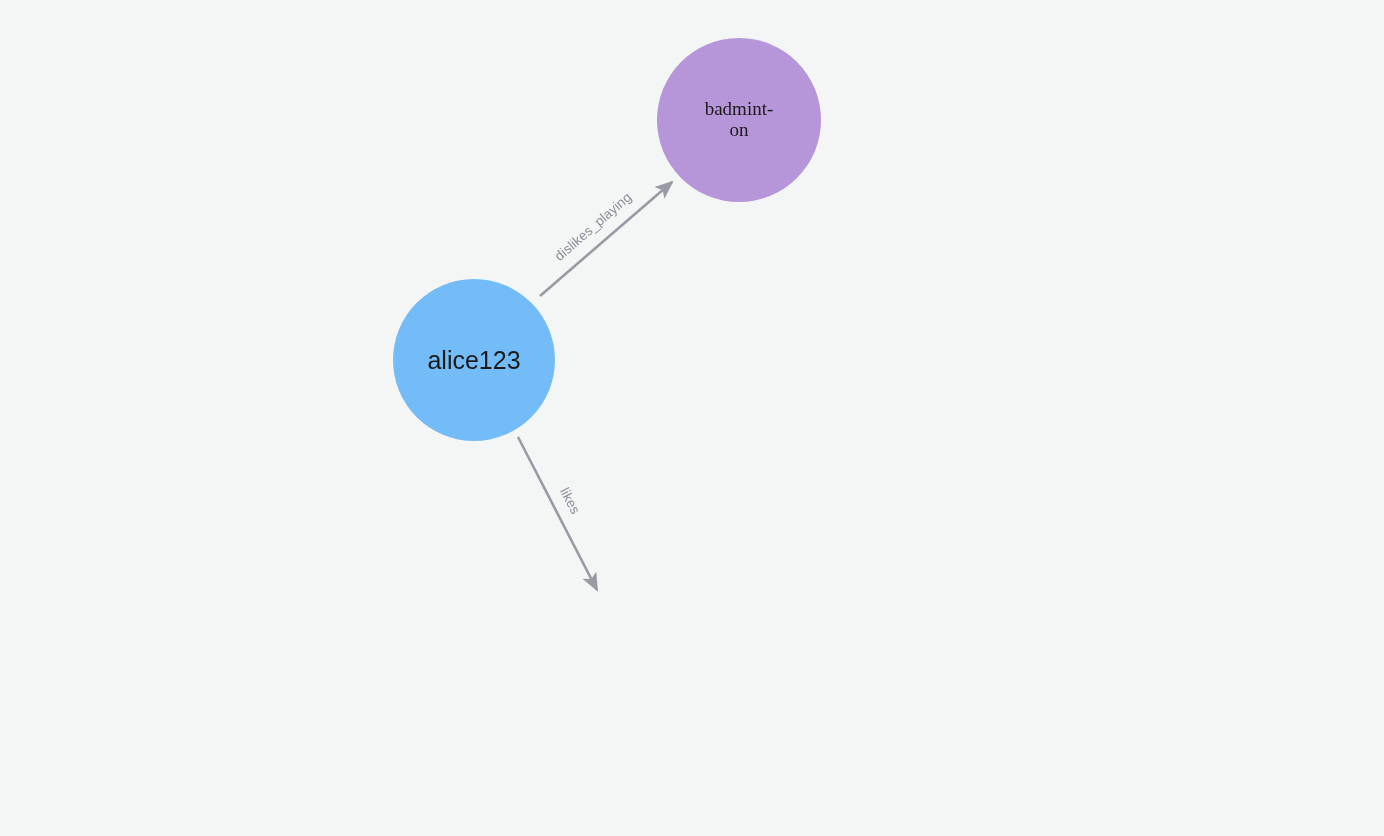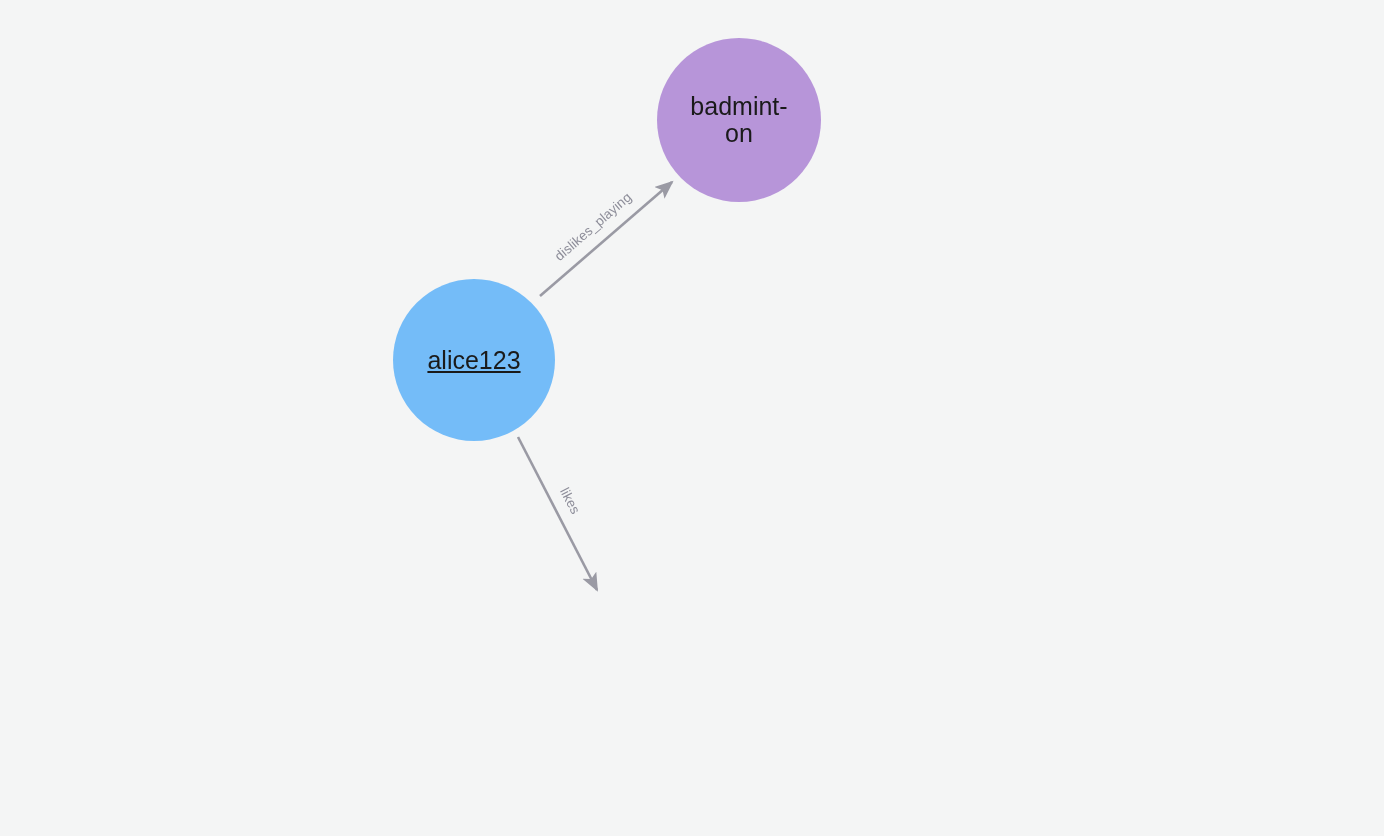--- a/index.html
+++ b/index.html
@@ -71,22 +71,22 @@
       <line x1="540" y1="296" x2="672" y2="182" stroke="#9a9aa4" stroke-width="2.6" marker-end="url(#arrow-head)"></line>
       <text class="edge-label" x="596" y="230" text-anchor="middle" transform="rotate(-40.8 596 230)">dislikes_playing</text>
     </g>
 
     <g>
       <line x1="518" y1="437" x2="597" y2="590" stroke="#9a9aa4" stroke-width="2.6" marker-end="url(#arrow-head)"></line>
       <text class="edge-label" x="566" y="503" text-anchor="middle" transform="rotate(62.7 566 503)">likes</text>
     </g>
   </svg>
 
-  <div class="graph-node" id="node-badminton" style="left:657px; top:38px; width:164px; height:164px; background:#b795d9; font-size:25px;">
+  <div class="graph-node" id="node-badminton" style="left:657px; top:38px; width:164px; height:164px; background:#b795d9; font-size:19px;font-family:Liberation Serif, serif;">
     <span class="node-label"><span>badmint-</span><br><span>on</span></span>
   </div>
 
-  <div class="graph-node" id="node-alice123" style="left:393px; top:279px; width:162px; height:162px; background:#74bcf8; font-size:25px;text-decoration:underline;">
+  <div class="graph-node" id="node-alice123" style="left:393px; top:279px; width:162px; height:162px; background:#74bcf8; font-size:25px;">
     <span class="node-label">alice123</span>
   </div>
 
 
 </div>
 
 </body></html>

